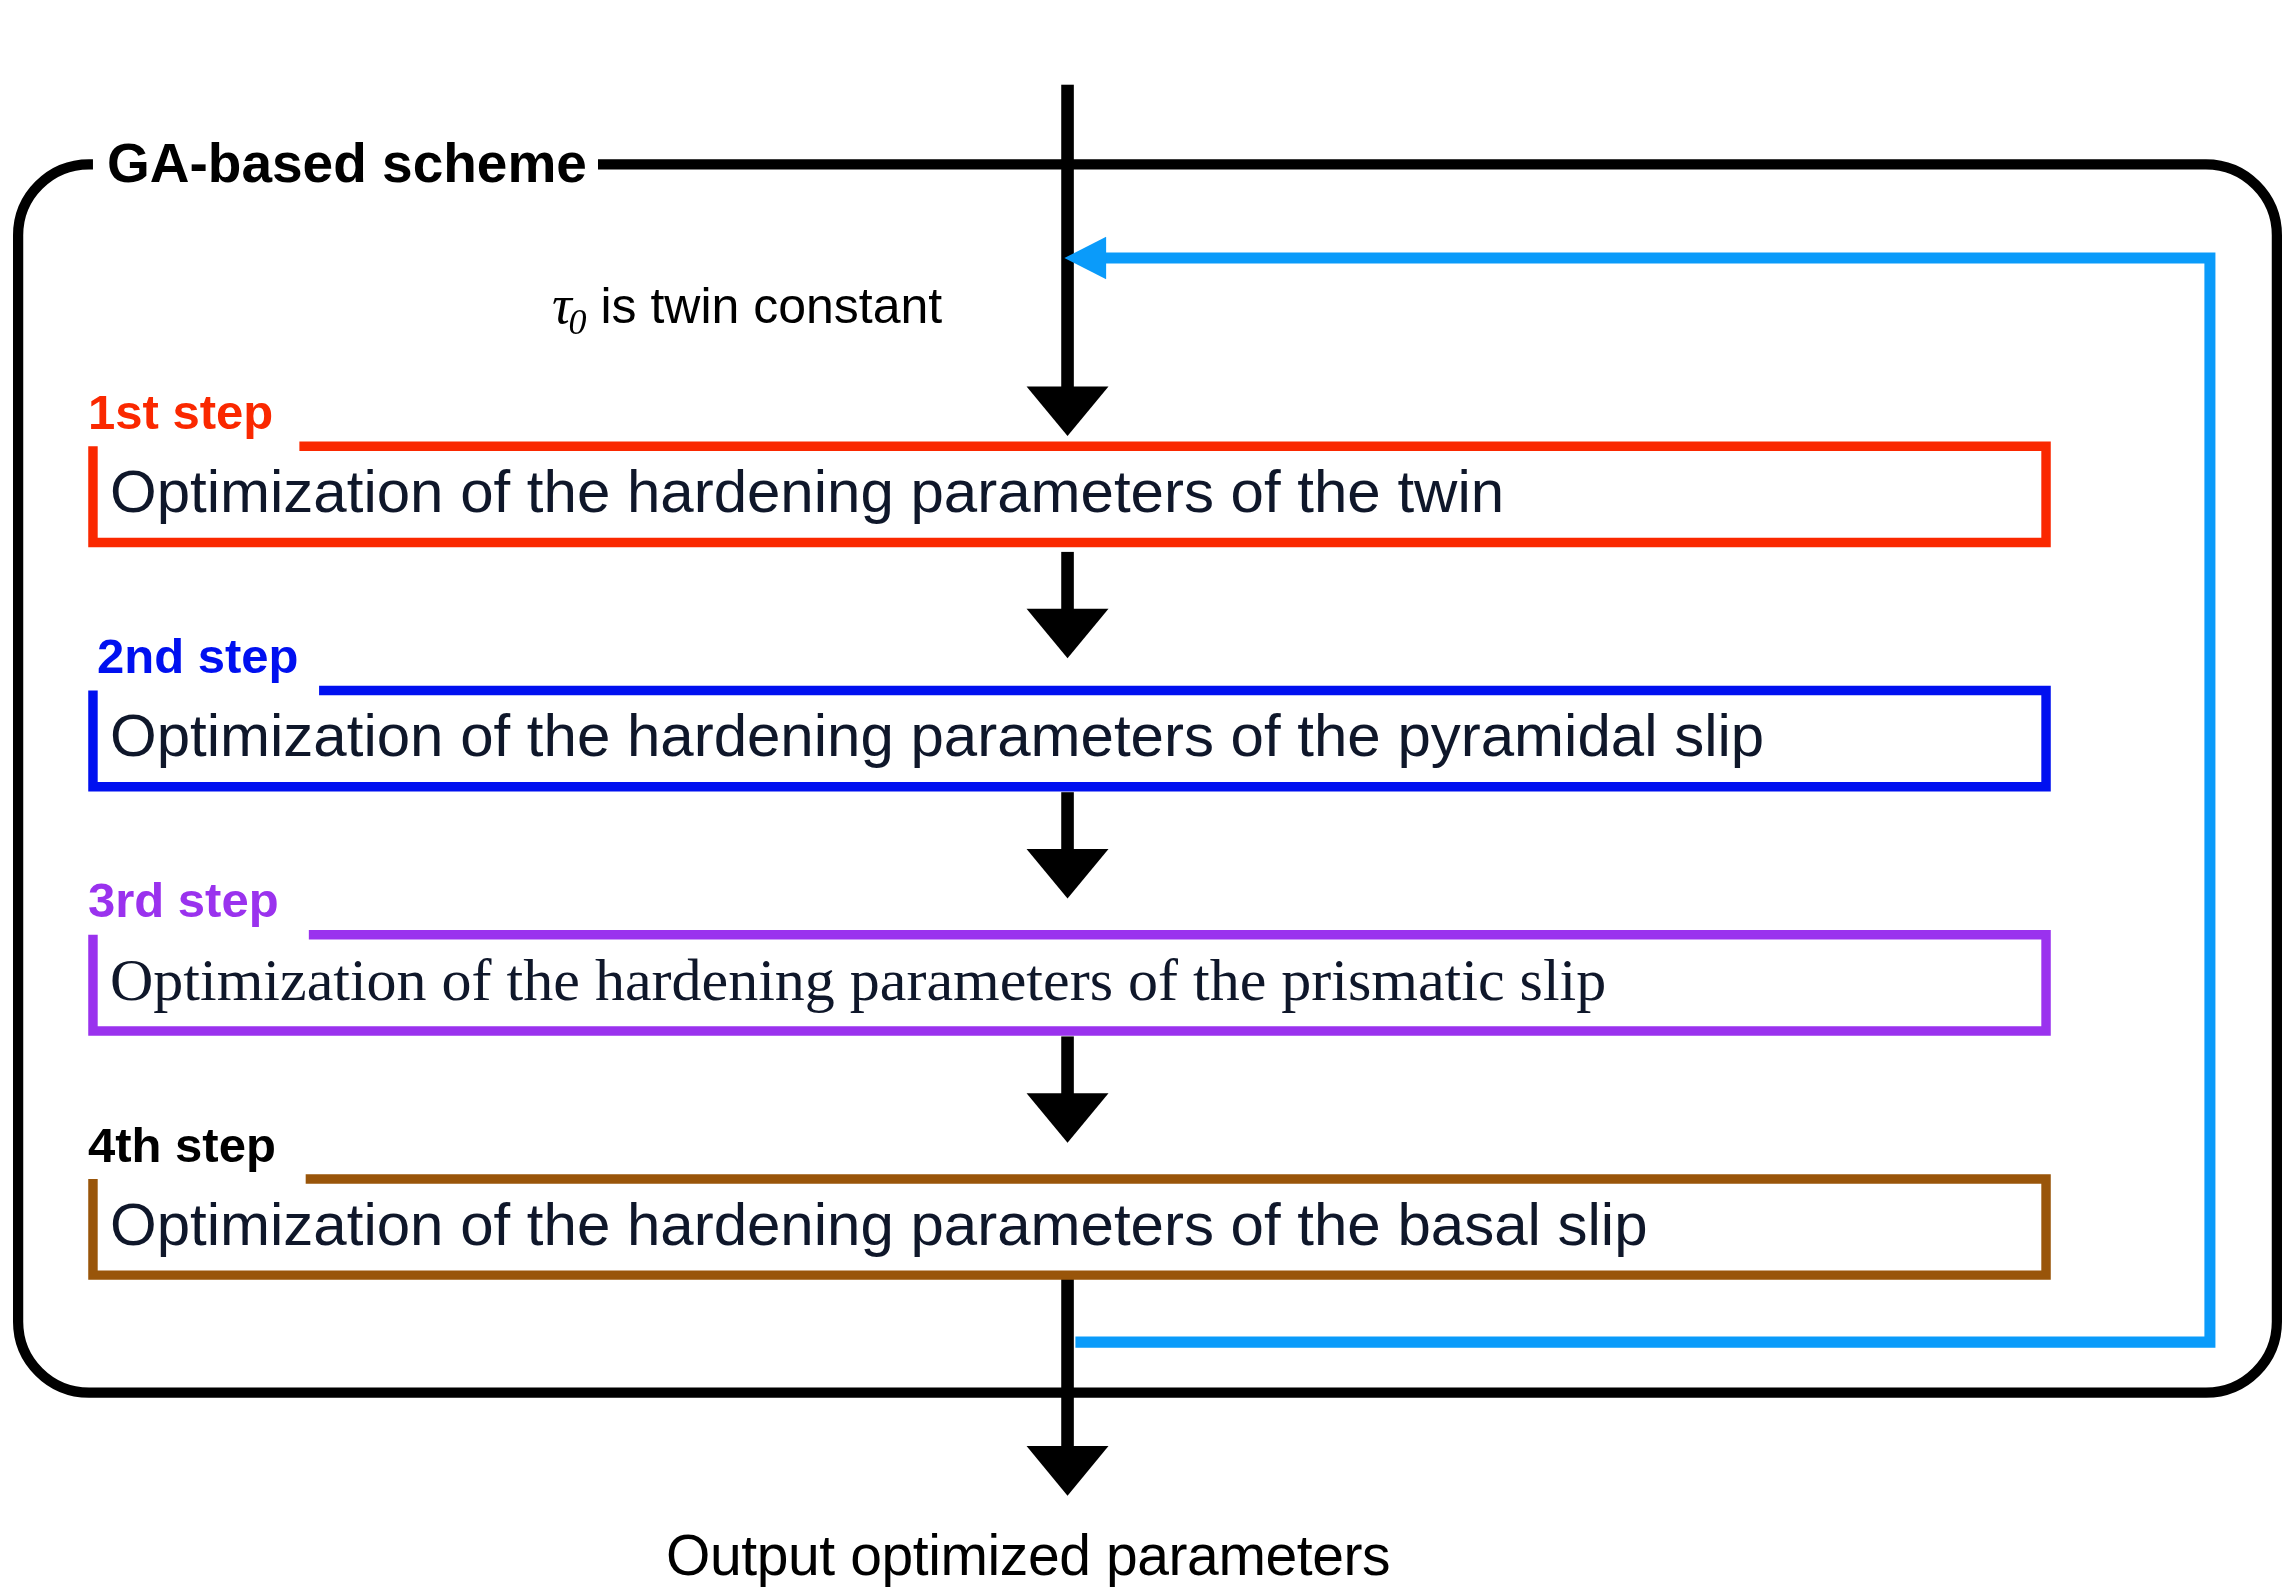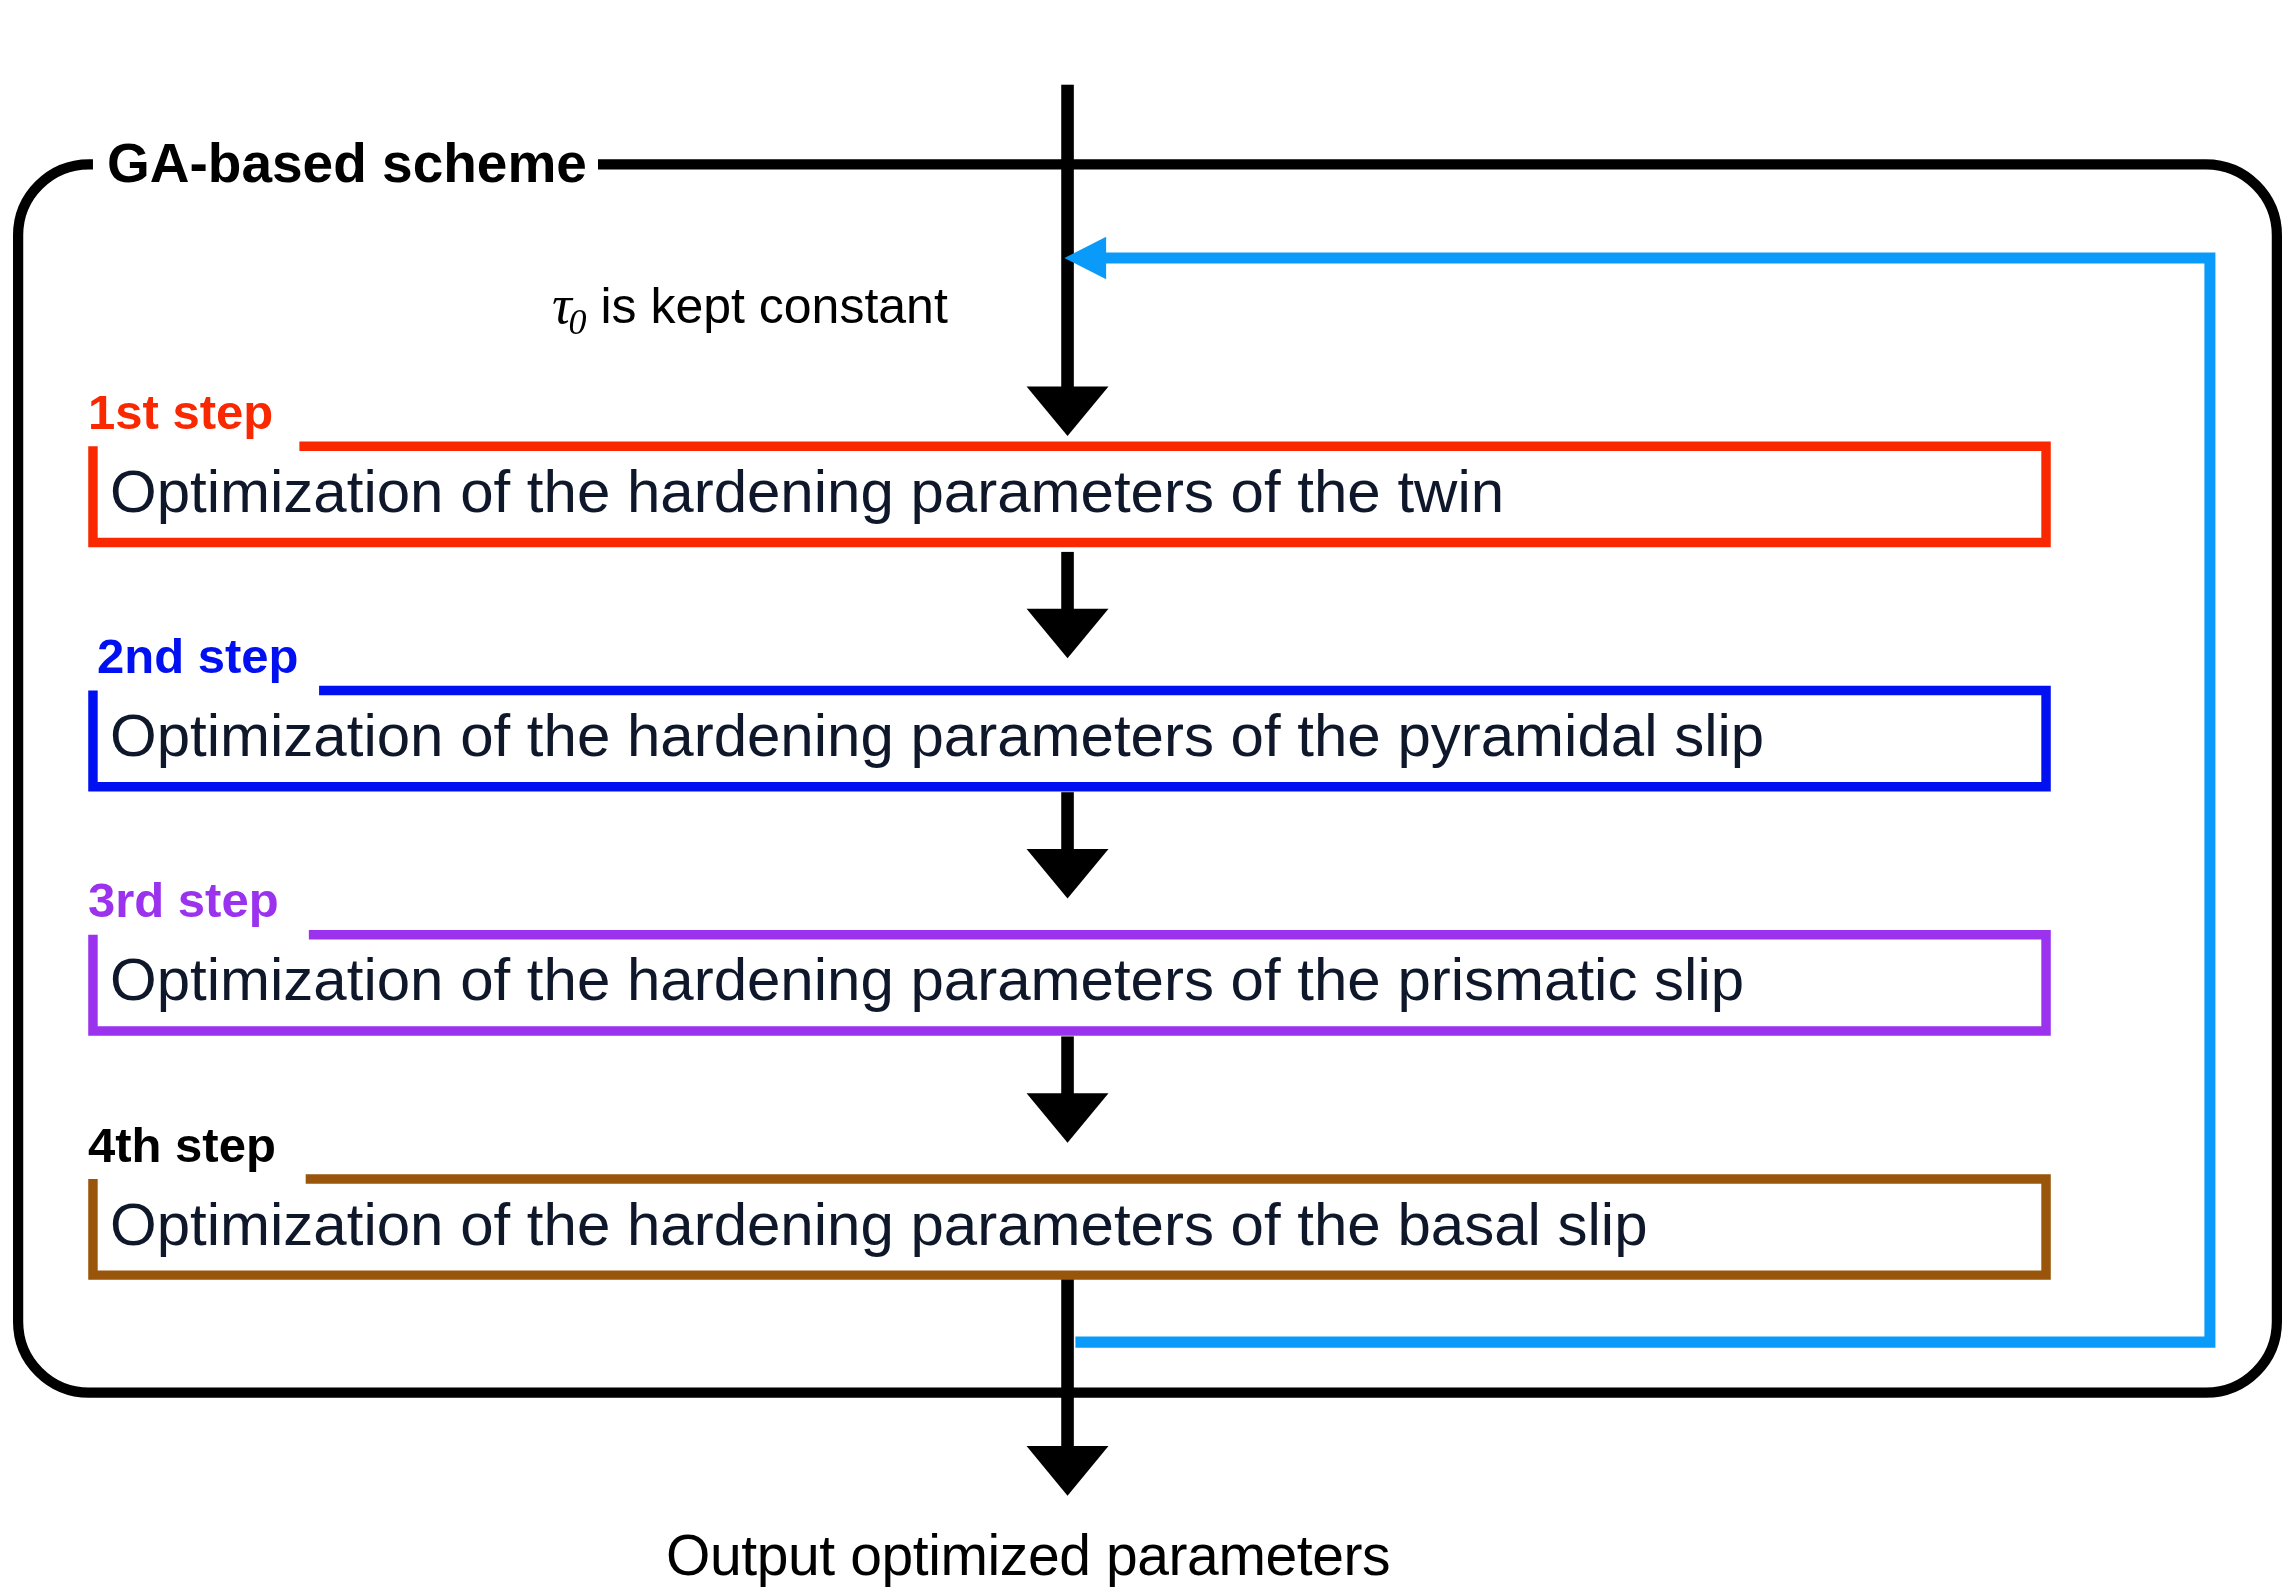--- a/index.html
+++ b/index.html
@@ -145,30 +145,30 @@
 
     <g>
       <path d="M 388 1496 L 2597 1496 L 2597 1618 L 118 1618 L 118 1496" fill="none" stroke="#99550A" stroke-width="12" stroke-linejoin="miter"></path>
     </g>
 
   </svg>
 
 
   <div class="txt scheme-label" style="left:96px; top:136px;">GA-based scheme</div>
 
-  <div class="txt tau-note" style="left:552px; top:277px;"><span class="sym">τ</span><span class="sub">0</span><span> is kept constant</span></div>
+  <div class="txt tau-note" style="left:552px; top:277px;"><span class="sym">τ</span><span class="sub">0</span><span> is twin constant</span></div>
 
   <div class="txt step-tag" style="left:88px; top:388px; color:#FA2800;">1st step</div>
   <div class="txt step-body" style="left:110px; top:462px;">Optimization of the hardening parameters of the twin</div>
 
   <div class="txt step-tag" style="left:88px; top:632px; color:#0010F0;margin-left:9px;">2nd step</div>
   <div class="txt step-body" style="left:110px; top:706px;">Optimization of the hardening parameters of the pyramidal slip</div>
 
   <div class="txt step-tag" style="left:88px; top:876px; color:#9A32EE;">3rd step</div>
-  <div class="txt step-body" style="left:110px; top:950px;">Optimization of the hardening parameters of the prismatic slip</div>
+  <div class="txt step-body" style="left:110px; top:950px;font-family:Liberation Serif, serif;">Optimization of the hardening parameters of the prismatic slip</div>
 
   <div class="txt step-tag" style="left:88px; top:1121px; color:#000000;">4th step</div>
   <div class="txt caption" style="left:666px; top:1527px;">Output optimized parameters</div>
 
   <div class="txt step-body" style="left:110px; top:1195px;">Optimization of the hardening parameters of the basal slip</div>
 
 </div>
 
 
 </body></html>

